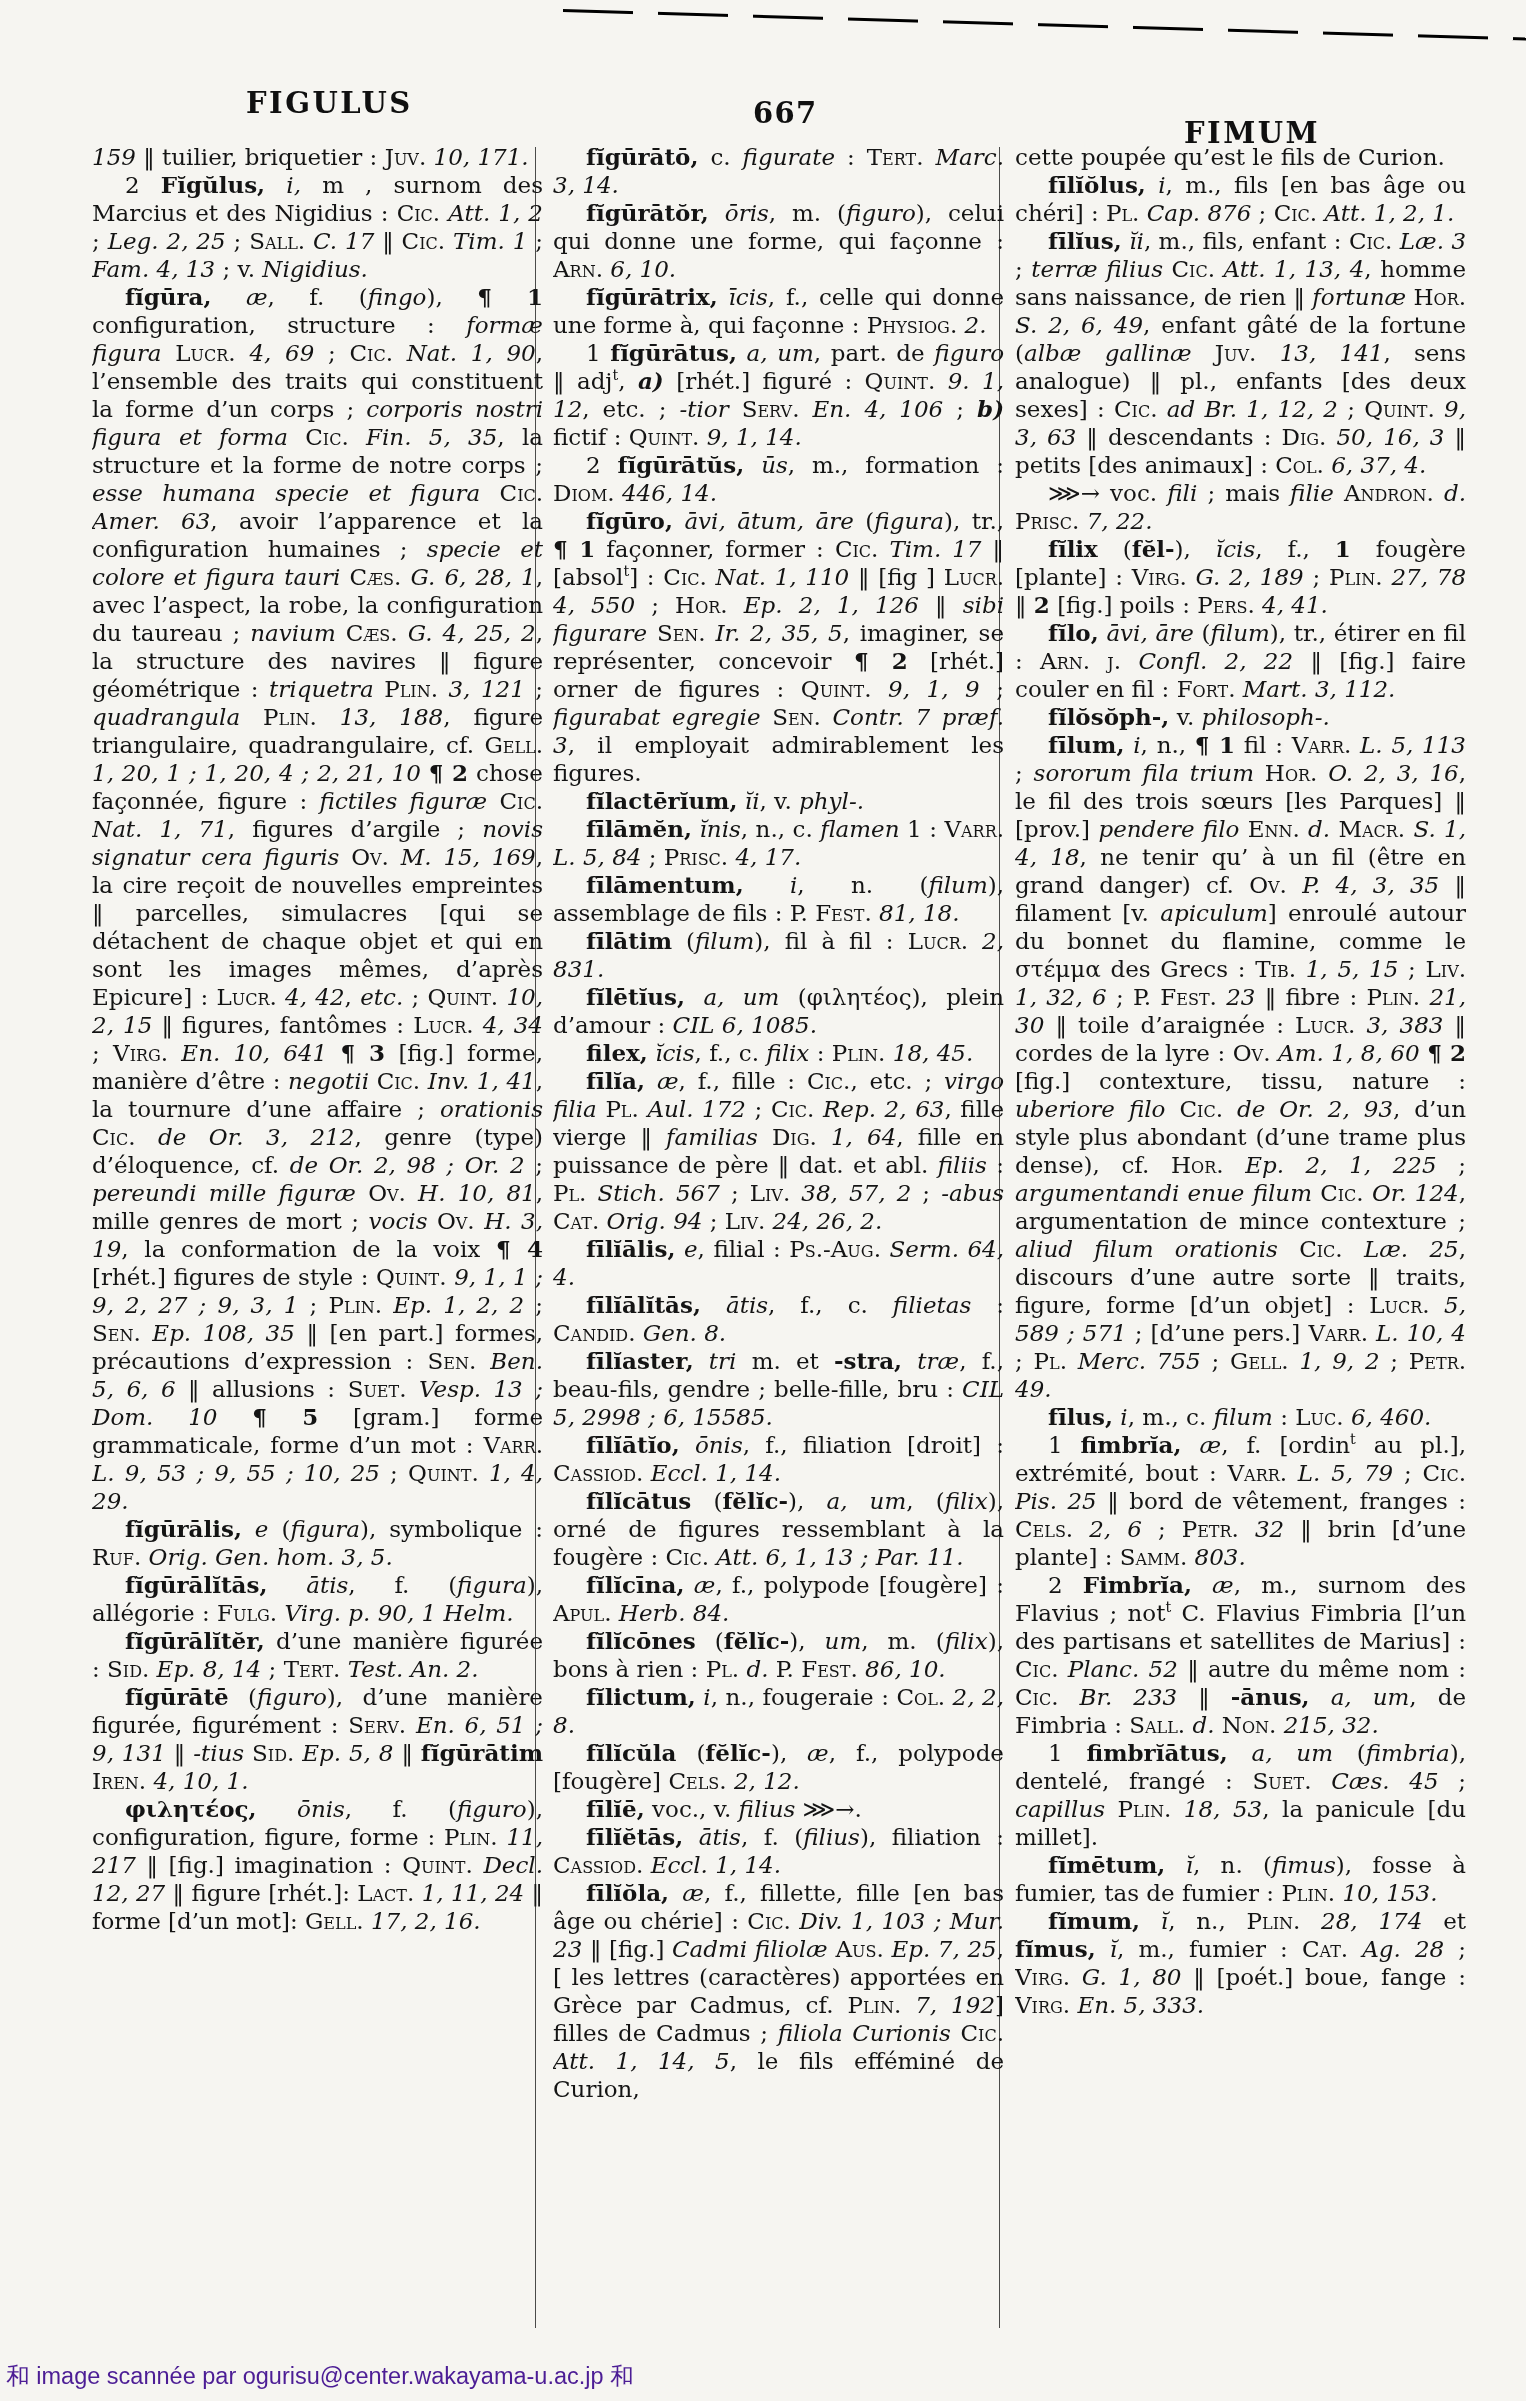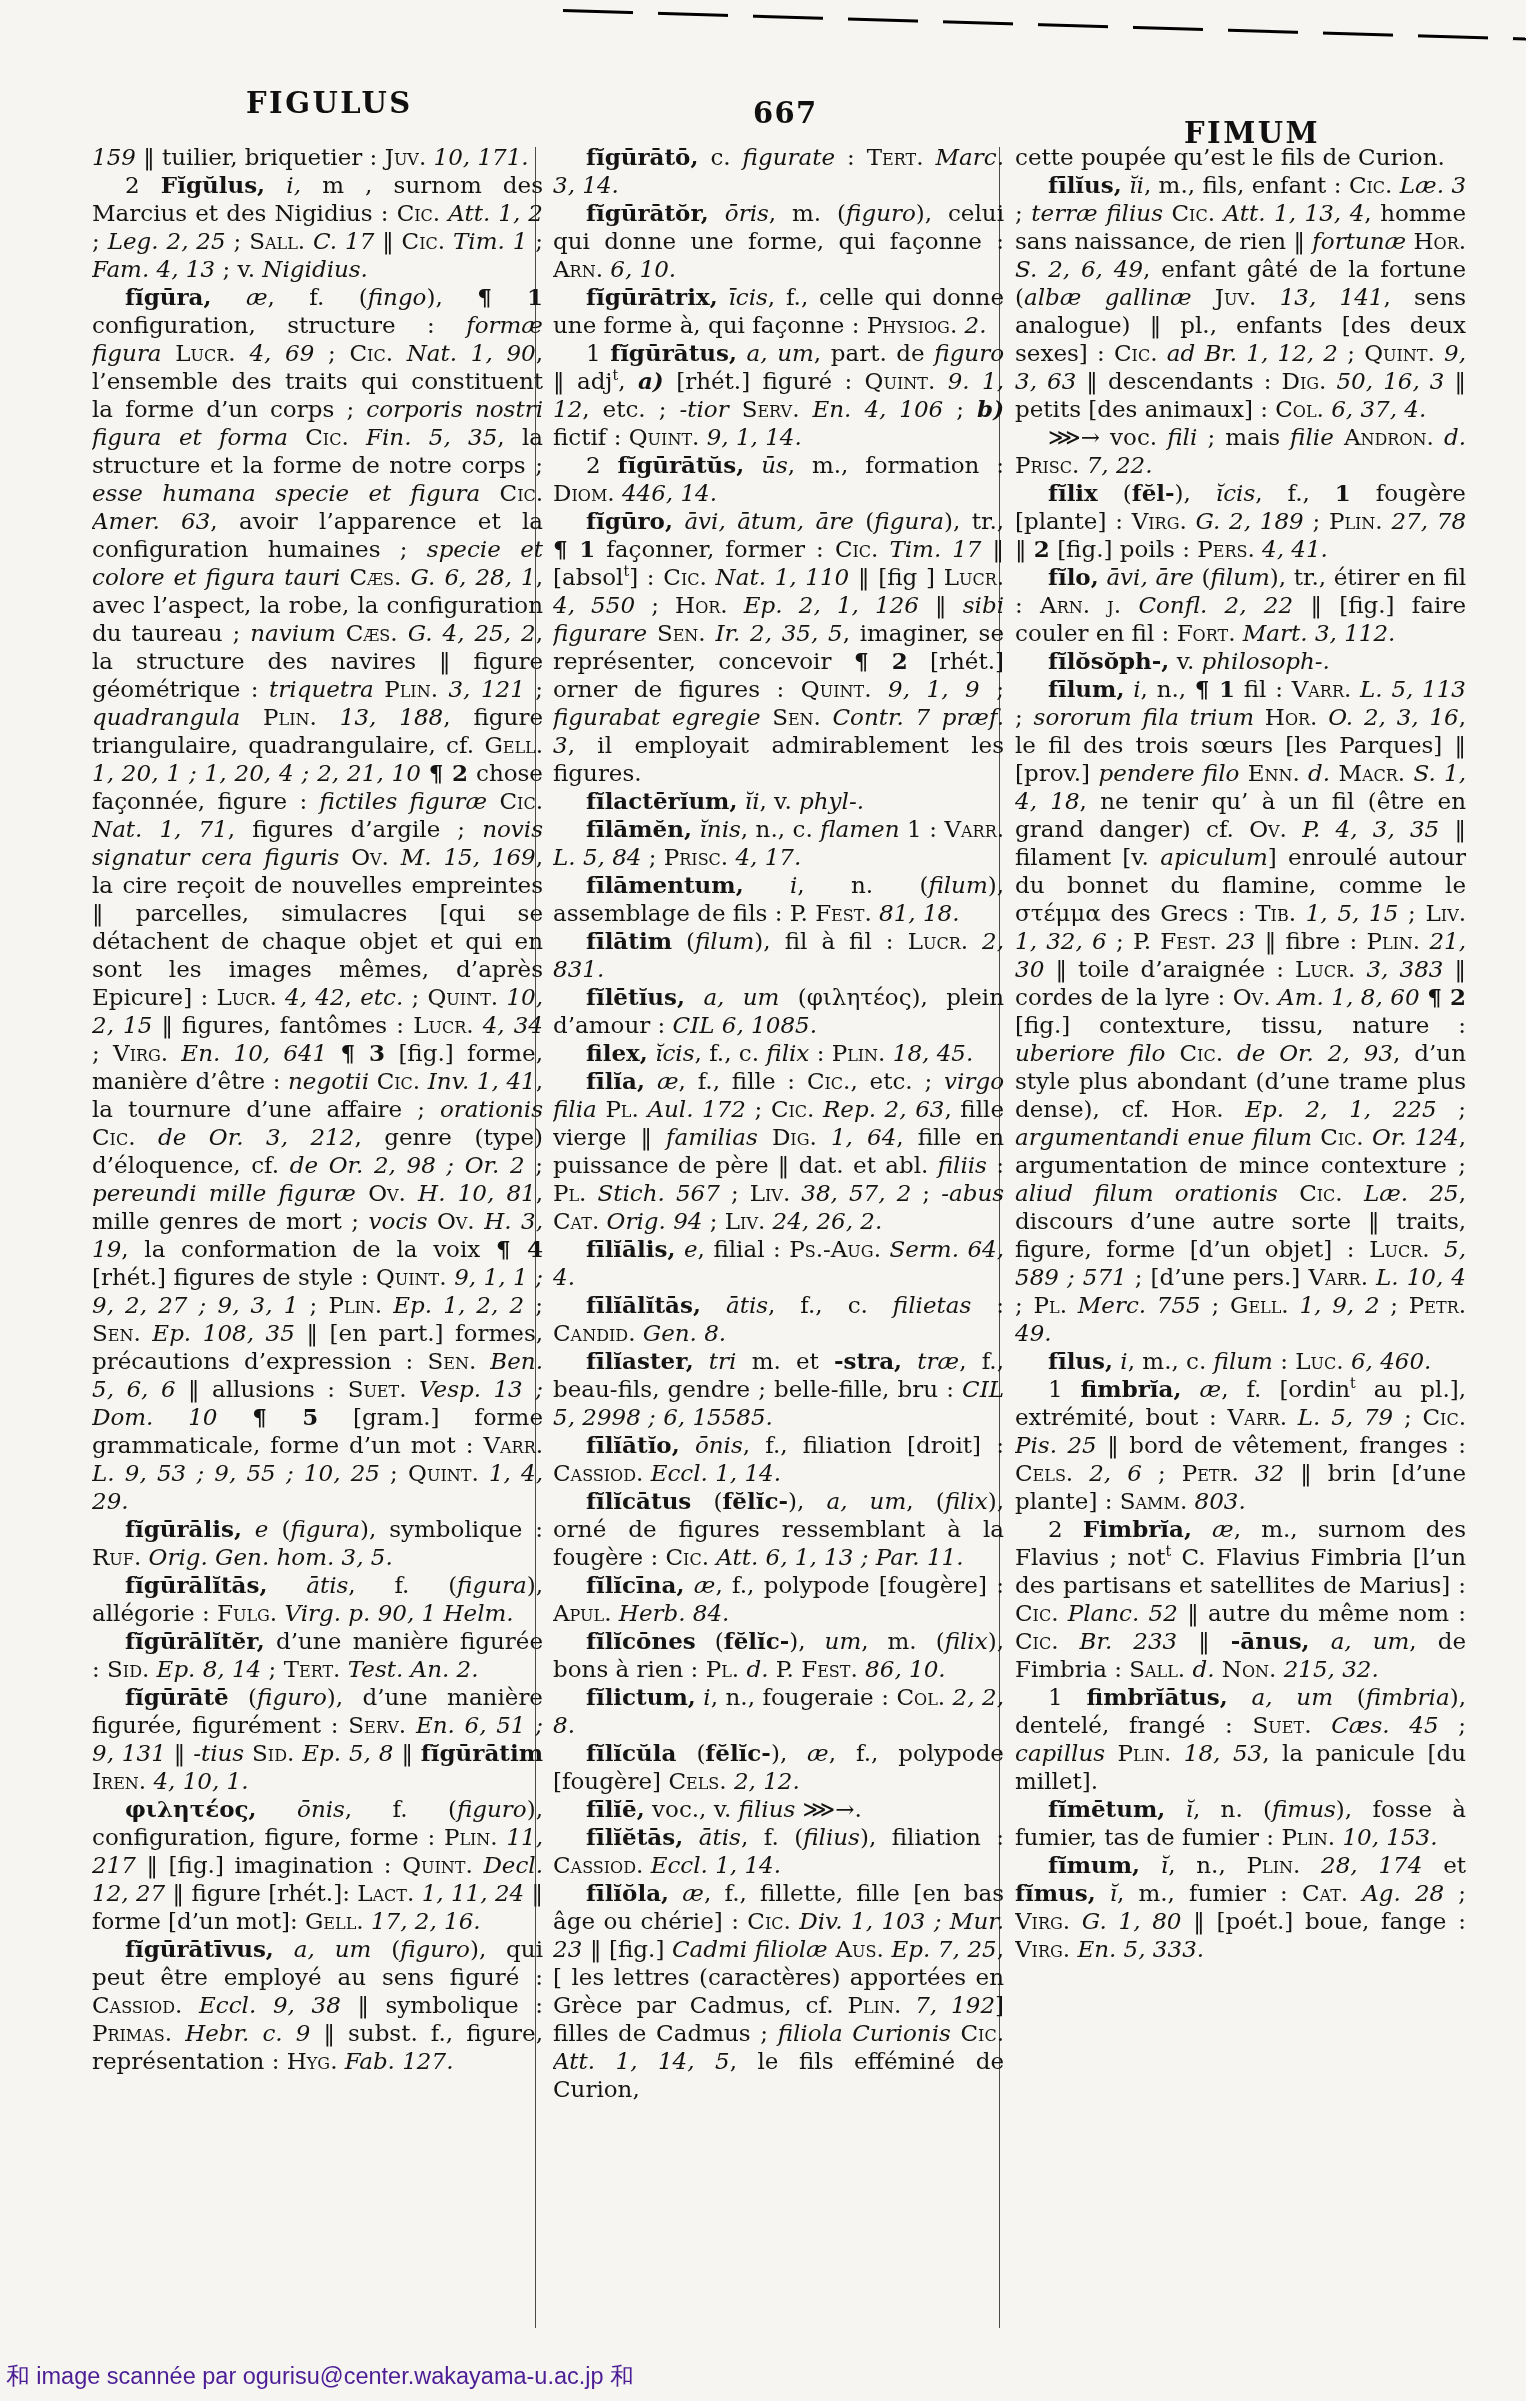--- a/index.html
+++ b/index.html
@@ -48,21 +48,20 @@
 
   <div class="col" id="col0">
       <p class="para flush"><i>159</i> ‖ tuilier, briquetier : <sc>Juv.</sc> <i>10, 171.</i></p>
       <p class="para">2 <b>Fĭgŭlus,</b> <i>i,</i> m , surnom des Marcius et des Nigidius : <sc>Cic.</sc> <i>Att. 1, 2</i> ; <i>Leg. 2, 25</i> ; <sc>Sall.</sc> <i>C. 17</i> ‖ <sc>Cic.</sc> <i>Tim. 1</i> ; <i>Fam. 4, 13</i> ; v. <i>Nigidius.</i></p>
       <p class="para"><b>fĭgūra,</b> <i>æ</i>, f. (<i>fingo</i>), <b>¶ 1</b> configuration, structure : <i>formæ figura</i> <sc>Lucr.</sc> <i>4, 69</i> ; <sc>Cic.</sc> <i>Nat. 1, 90</i>, l’ensemble des traits qui constituent la forme d’un corps ; <i>corporis nostri figura et forma</i> <sc>Cic.</sc> <i>Fin. 5, 35</i>, la structure et la forme de notre corps ; <i>esse humana specie et figura</i> <sc>Cic.</sc> <i>Amer. 63</i>, avoir l’apparence et la configuration humaines ; <i>specie et colore et figura tauri</i> <sc>Cæs.</sc> <i>G. 6, 28, 1</i>, avec l’aspect, la robe, la configuration du taureau ; <i>navium</i> <sc>Cæs.</sc> <i>G. 4, 25, 2</i>, la structure des navires ‖ figure géométrique : <i>triquetra</i> <sc>Plin.</sc> <i>3, 121</i> ; <i>quadrangula</i> <sc>Plin.</sc> <i>13, 188</i>, figure triangulaire, quadrangulaire, cf. <sc>Gell.</sc> <i>1, 20, 1 ; 1, 20, 4 ; 2, 21, 10</i> <b>¶ 2</b> chose façonnée, figure : <i>fictiles figuræ</i> <sc>Cic.</sc> <i>Nat. 1, 71</i>, figures d’argile ; <i>novis signatur cera figuris</i> <sc>Ov.</sc> <i>M. 15, 169</i>, la cire reçoit de nouvelles empreintes ‖ parcelles, simulacres [qui se détachent de chaque objet et qui en sont les images mêmes, d’après Epicure] : <sc>Lucr.</sc> <i>4, 42</i>, <i>etc.</i> ; <sc>Quint.</sc> <i>10, 2, 15</i> ‖ figures, fantômes : <sc>Lucr.</sc> <i>4, 34</i> ; <sc>Virg.</sc> <i>En. 10, 641</i> <b>¶ 3</b> [fig.] forme, manière d’être : <i>negotii</i> <sc>Cic.</sc> <i>Inv. 1, 41</i>, la tournure d’une affaire ; <i>orationis</i> <sc>Cic.</sc> <i>de Or. 3, 212</i>, genre (type) d’éloquence, cf. <i>de Or. 2, 98 ; Or. 2</i> ; <i>pereundi mille figuræ</i> <sc>Ov.</sc> <i>H. 10, 81</i>, mille genres de mort ; <i>vocis</i> <sc>Ov.</sc> <i>H. 3, 19</i>, la conformation de la voix <b>¶ 4</b> [rhét.] figures de style : <sc>Quint.</sc> <i>9, 1, 1 ; 9, 2, 27 ; 9, 3, 1</i> ; <sc>Plin.</sc> <i>Ep. 1, 2, 2</i> ; <sc>Sen.</sc> <i>Ep. 108, 35</i> ‖ [en part.] formes, précautions d’expression : <sc>Sen.</sc> <i>Ben. 5, 6, 6</i> ‖ allusions : <sc>Suet.</sc> <i>Vesp. 13 ; Dom. 10</i> <b>¶ 5</b> [gram.] forme grammaticale, forme d’un mot : <sc>Varr.</sc> <i>L. 9, 53 ; 9, 55 ; 10, 25</i> ; <sc>Quint.</sc> <i>1, 4, 29.</i></p>
       <p class="para"><b>fĭgūrālis,</b> <i>e</i> (<i>figura</i>), symbolique : <sc>Ruf.</sc> <i>Orig. Gen. hom. 3, 5.</i></p>
       <p class="para"><b>fĭgūrālĭtās,</b> <i>ātis</i>, f. (<i>figura</i>), allégorie : <sc>Fulg.</sc> <i>Virg. p. 90, 1 Helm.</i></p>
       <p class="para"><b>fĭgūrālĭtĕr,</b> d’une manière figurée : <sc>Sid.</sc> <i>Ep. 8, 14</i> ; <sc>Tert.</sc> <i>Test. An. 2.</i></p>
       <p class="para"><b>fĭgūrātē</b> (<i>figuro</i>), d’une manière figurée, figurément : <sc>Serv.</sc> <i>En. 6, 51 ; 9, 131</i> ‖ <i>-tius</i> <sc>Sid.</sc> <i>Ep. 5, 8</i> ‖ <b>fĭgūrātim</b> <sc>Iren.</sc> <i>4, 10, 1.</i></p>
       <p class="para"><b>φιλητέος,</b> <i>ōnis</i>, f. (<i>figuro</i>), configuration, figure, forme : <sc>Plin.</sc> <i>11, 217</i> ‖ [fig.] imagination : <sc>Quint.</sc> <i>Decl. 12, 27</i> ‖ figure [rhét.]: <sc>Lact.</sc> <i>1, 11, 24</i> ‖ forme [d’un mot]: <sc>Gell.</sc> <i>17, 2, 16.</i></p>
-      <p class="para"><b>fĭgūrātīvus,</b> <i>a, um</i> (<i>figuro</i>), qui peut être employé au sens figuré : <sc>Cassiod.</sc> <i>Eccl. 9, 38</i> ‖ symbolique : <sc>Primas.</sc> <i>Hebr. c. 9</i> ‖ subst. f., figure, représentation : <sc>Hyg.</sc> <i>Fab. 127.</i></p>
     </div>
   <div class="col" id="col1">
       <p class="para"><b>fĭgūrātō,</b> c. <i>figurate</i> : <sc>Tert.</sc> <i>Marc. 3, 14.</i></p>
       <p class="para"><b>fĭgūrātŏr,</b> <i>ōris</i>, m. (<i>figuro</i>), celui qui donne une forme, qui façonne : <sc>Arn.</sc> <i>6, 10.</i></p>
       <p class="para"><b>fĭgūrātrix,</b> <i>īcis</i>, f., celle qui donne une forme à, qui façonne : <sc>Physiog.</sc> <i>2.</i></p>
       <p class="para">1 <b>fĭgūrātus,</b> <i>a, um</i>, part. de <i>figuro</i> ‖ adj<sup>t</sup>, <b><i>a)</i></b> [rhét.] figuré : <sc>Quint.</sc> <i>9. 1, 12</i>, etc. ; <i>-tior</i> <sc>Serv.</sc> <i>En. 4, 106</i> ; <b><i>b)</i></b> fictif : <sc>Quint.</sc> <i>9, 1, 14.</i></p>
       <p class="para">2 <b>fĭgūrātŭs,</b> <i>ūs</i>, m., formation : <sc>Diom.</sc> <i>446, 14.</i></p>
       <p class="para"><b>fĭgūro,</b> <i>āvi, ātum, āre</i> (<i>figura</i>), tr., <b>¶ 1</b> façonner, former : <sc>Cic.</sc> <i>Tim. 17</i> ‖ [absol<sup>t</sup>] : <sc>Cic.</sc> <i>Nat. 1, 110</i> ‖ [fig ] <sc>Lucr.</sc> <i>4, 550</i> ; <sc>Hor.</sc> <i>Ep. 2, 1, 126</i> ‖ <i>sibi figurare</i> <sc>Sen.</sc> <i>Ir. 2, 35, 5</i>, imaginer, se représenter, concevoir <b>¶ 2</b> [rhét.] orner de figures : <sc>Quint.</sc> <i>9, 1, 9</i> ; <i>figurabat egregie</i> <sc>Sen.</sc> <i>Contr. 7 præf. 3</i>, il employait admirablement les figures.</p>
       <p class="para"><b>fĭlactērĭum,</b> <i>ĭi</i>, v. <i>phyl-.</i></p>
       <p class="para"><b>fīlāmĕn,</b> <i>ĭnis</i>, n., c. <i>flamen</i> 1 : <sc>Varr.</sc> <i>L. 5, 84</i> ; <sc>Prisc.</sc> <i>4, 17.</i></p>
@@ -79,20 +78,21 @@
       <p class="para"><b>fĭlĭcīna,</b> <i>æ</i>, f., polypode [fougère] : <sc>Apul.</sc> <i>Herb. 84.</i></p>
       <p class="para"><b>fĭlĭcōnes</b> (<b>fĕlĭc-</b>), <i>um</i>, m. (<i>filix</i>), bons à rien : <sc>Pl.</sc> <i>d.</i> P. <sc>Fest.</sc> <i>86, 10.</i></p>
       <p class="para"><b>fĭlictum,</b> <i>i</i>, n., fougeraie : <sc>Col.</sc> <i>2, 2, 8.</i></p>
       <p class="para"><b>fĭlĭcŭla</b> (<b>fĕlĭc-</b>), <i>æ</i>, f., polypode [fougère] <sc>Cels.</sc> <i>2, 12.</i></p>
       <p class="para"><b>fīlĭē,</b> voc., v. <i>filius</i> ⋙→.</p>
       <p class="para"><b>fīlĭĕtās,</b> <i>ātis</i>, f. (<i>filius</i>), filiation : <sc>Cassiod.</sc> <i>Eccl. 1, 14.</i></p>
       <p class="para"><b>fīlĭŏla,</b> <i>æ</i>, f., fillette, fille [en bas âge ou chérie] : <sc>Cic.</sc> <i>Div. 1, 103 ; Mur. 23</i> ‖ [fig.] <i>Cadmi filiolæ</i> <sc>Aus.</sc> <i>Ep. 7, 25</i>, [ les lettres (caractères) apportées en Grèce par Cadmus, cf. <sc>Plin.</sc> <i>7, 192</i>] filles de Cadmus ; <i>filiola Curionis</i> <sc>Cic.</sc> <i>Att. 1, 14, 5</i>, le fils efféminé de Curion,</p>
     </div>
   <div class="col" id="col2">
       <p class="para flush">cette poupée qu’est le fils de Curion.</p>
+      <p class="para"><b>fīlĭŏlus,</b> <i>i</i>, m., fils [en bas âge ou chéri] : <sc>Pl.</sc> <i>Cap. 876</i> ; <sc>Cic.</sc> <i>Att. 1, 2, 1.</i></p>
       <p class="para"><b>fīlĭus,</b> <i>ĭi</i>, m., fils, enfant : <sc>Cic.</sc> <i>Læ. 3</i> ; <i>terræ filius</i> <sc>Cic.</sc> <i>Att. 1, 13, 4</i>, homme sans naissance, de rien ‖ <i>fortunæ</i> <sc>Hor.</sc> <i>S. 2, 6, 49</i>, enfant gâté de la fortune (<i>albæ gallinæ</i> <sc>Juv.</sc> <i>13, 141</i>, sens analogue) ‖ pl., enfants [des deux sexes] : <sc>Cic.</sc> <i>ad Br. 1, 12, 2</i> ; <sc>Quint.</sc> <i>9, 3, 63</i> ‖ descendants : <sc>Dig.</sc> <i>50, 16, 3</i> ‖ petits [des animaux] : <sc>Col.</sc> <i>6, 37, 4.</i></p>
       <p class="para">⋙→ voc. <i>fili</i> ; mais <i>filie</i> <sc>Andron.</sc> <i>d.</i> <sc>Prisc.</sc> <i>7, 22.</i></p>
       <p class="para"><b>fĭlix</b> (<b>fĕl-</b>), <i>ĭcis</i>, f., <b>1</b> fougère [plante] : <sc>Virg.</sc> <i>G. 2, 189</i> ; <sc>Plin.</sc> <i>27, 78</i> ‖ <b>2</b> [fig.] poils : <sc>Pers.</sc> <i>4, 41.</i></p>
       <p class="para"><b>fĭlo,</b> <i>āvi, āre</i> (<i>filum</i>), tr., étirer en fil : <sc>Arn. j.</sc> <i>Confl. 2, 22</i> ‖ [fig.] faire couler en fil : <sc>Fort.</sc> <i>Mart. 3, 112.</i></p>
       <p class="para"><b>fĭlŏsŏph-,</b> v. <i>philosoph-.</i></p>
       <p class="para"><b>fīlum,</b> <i>i</i>, n., <b>¶ 1</b> fil : <sc>Varr.</sc> <i>L. 5, 113</i> ; <i>sororum fila trium</i> <sc>Hor.</sc> <i>O. 2, 3, 16</i>, le fil des trois sœurs [les Parques] ‖ [prov.] <i>pendere filo</i> <sc>Enn.</sc> <i>d.</i> <sc>Macr.</sc> <i>S. 1, 4, 18</i>, ne tenir qu’ à un fil (être en grand danger) cf. <sc>Ov.</sc> <i>P. 4, 3, 35</i> ‖ filament [v. <i>apiculum</i>] enroulé autour du bonnet du flamine, comme le στέμμα des Grecs : <sc>Tib.</sc> <i>1, 5, 15</i> ; <sc>Liv.</sc> <i>1, 32, 6</i> ; P. <sc>Fest.</sc> <i>23</i> ‖ fibre : <sc>Plin.</sc> <i>21, 30</i> ‖ toile d’araignée : <sc>Lucr.</sc> <i>3, 383</i> ‖ cordes de la lyre : <sc>Ov.</sc> <i>Am. 1, 8, 60</i> <b>¶ 2</b> [fig.] contexture, tissu, nature : <i>uberiore filo</i> <sc>Cic.</sc> <i>de Or. 2, 93</i>, d’un style plus abondant (d’une trame plus dense), cf. <sc>Hor.</sc> <i>Ep. 2, 1, 225</i> ; <i>argumentandi enue filum</i> <sc>Cic.</sc> <i>Or. 124</i>, argumentation de mince contexture ; <i>aliud filum orationis</i> <sc>Cic.</sc> <i>Læ. 25</i>, discours d’une autre sorte ‖ traits, figure, forme [d’un objet] : <sc>Lucr.</sc> <i>5, 589 ; 571</i> ; [d’une pers.] <sc>Varr.</sc> <i>L. 10, 4</i> ; <sc>Pl.</sc> <i>Merc. 755</i> ; <sc>Gell.</sc> <i>1, 9, 2</i> ; <sc>Petr.</sc> <i>49.</i></p>
       <p class="para"><b>fīlus,</b> <i>i</i>, m., c. <i>filum</i> : <sc>Luc.</sc> <i>6, 460.</i></p>
       <p class="para">1 <b>fimbrĭa,</b> <i>æ</i>, f. [ordin<sup>t</sup> au pl.], extrémité, bout : <sc>Varr.</sc> <i>L. 5, 79</i> ; <sc>Cic.</sc> <i>Pis. 25</i> ‖ bord de vêtement, franges : <sc>Cels.</sc> <i>2, 6</i> ; <sc>Petr.</sc> <i>32</i> ‖ brin [d’une plante] : <sc>Samm.</sc> <i>803.</i></p>
       <p class="para">2 <b>Fimbrĭa,</b> <i>æ</i>, m., surnom des Flavius ; not<sup>t</sup> C. Flavius Fimbria [l’un des partisans et satellites de Marius] : <sc>Cic.</sc> <i>Planc. 52</i> ‖ autre du même nom : <sc>Cic.</sc> <i>Br. 233</i> ‖ <b>-ānus,</b> <i>a, um</i>, de Fimbria : <sc>Sall.</sc> <i>d.</i> <sc>Non.</sc> <i>215, 32.</i></p>
       <p class="para">1 <b>fimbrĭātus,</b> <i>a, um</i> (<i>fimbria</i>), dentelé, frangé : <sc>Suet.</sc> <i>Cæs. 45</i> ; <i>capillus</i> <sc>Plin.</sc> <i>18, 53</i>, la panicule [du millet].</p>

